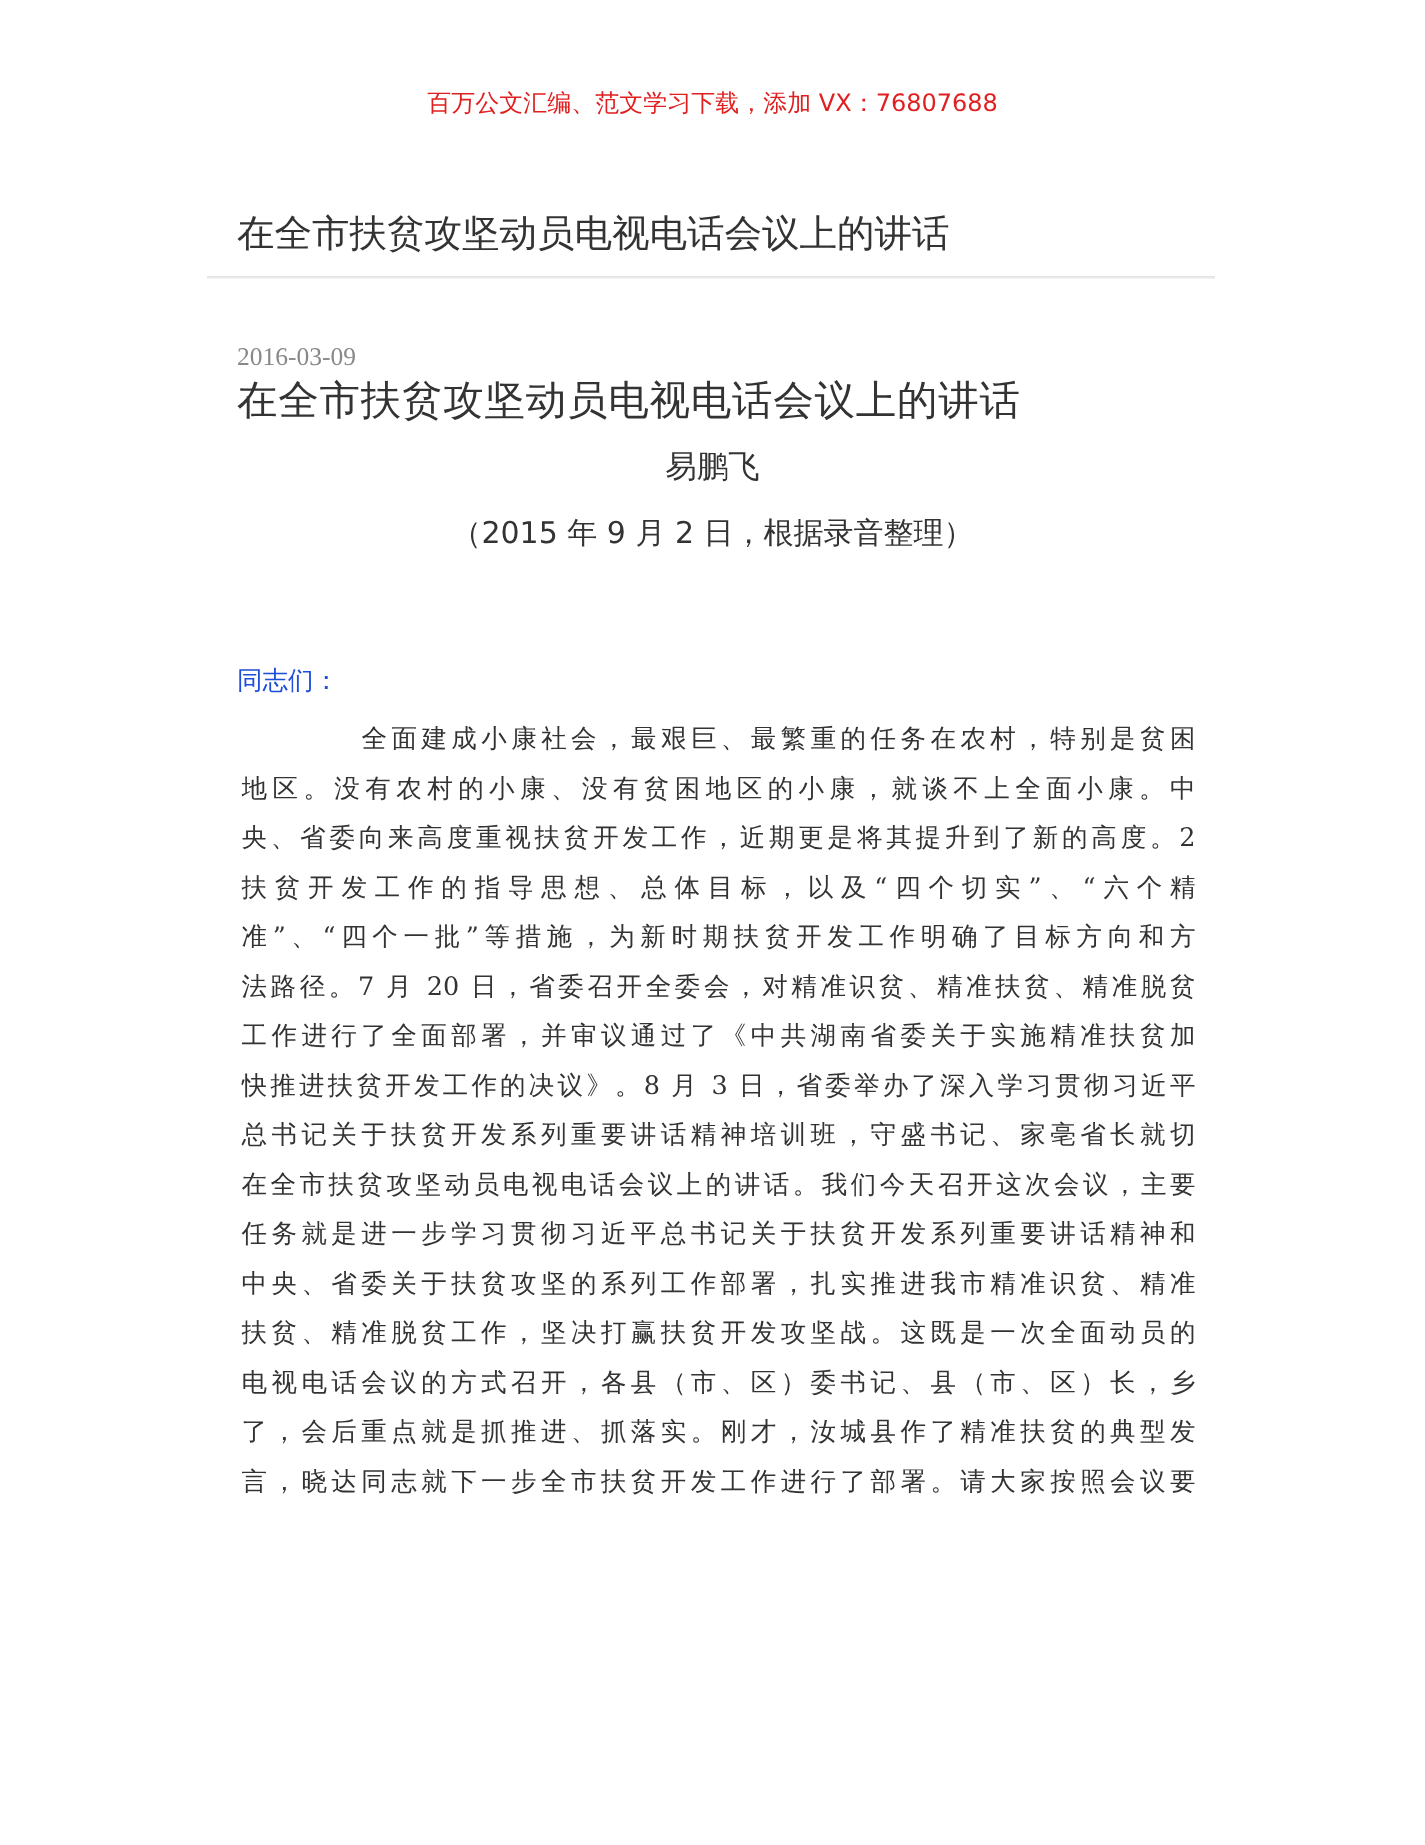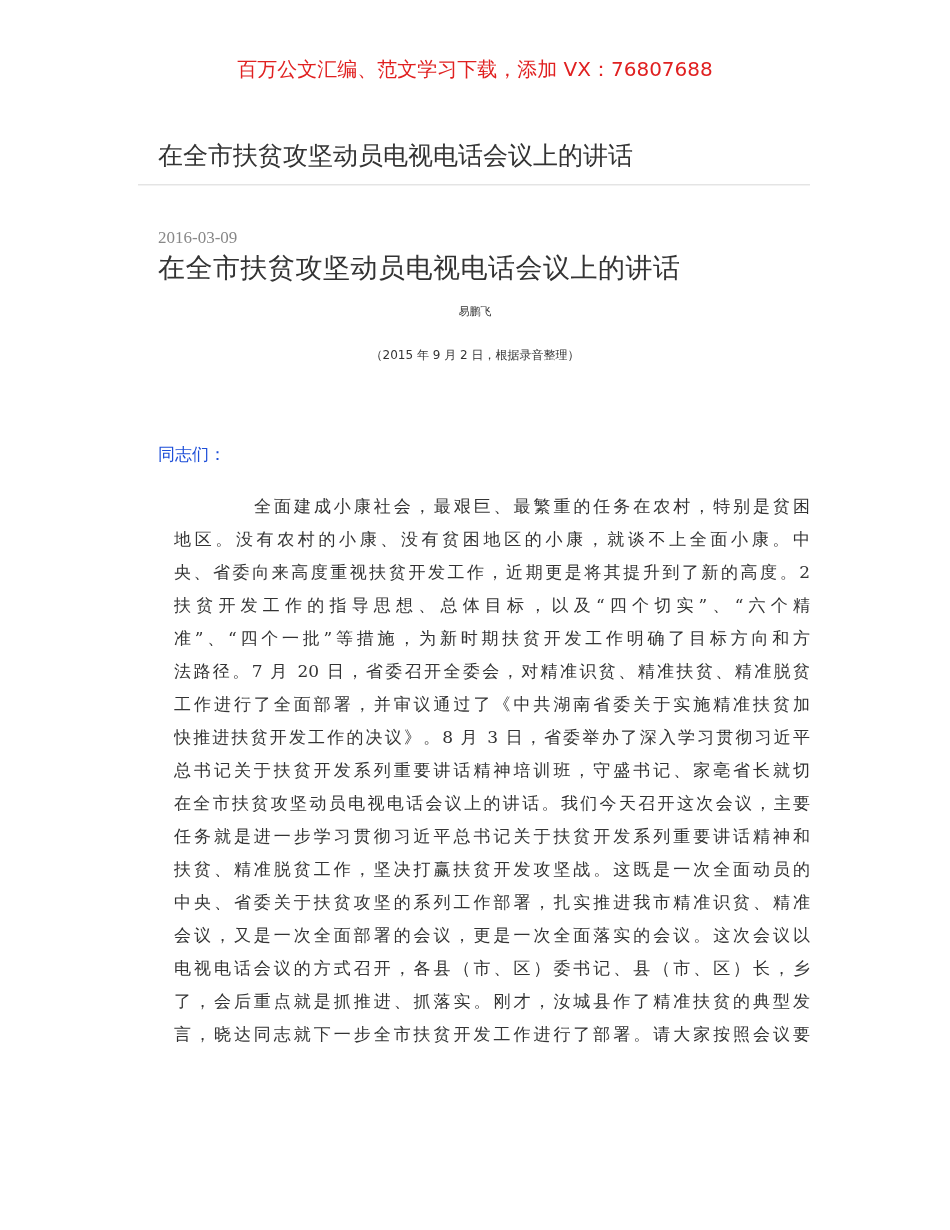--- a/index.html
+++ b/index.html
@@ -14,21 +14,21 @@
       overflow: hidden;
       font-family: "DejaVu Sans", sans-serif;
     }
     .banner {
       position: absolute;
       top: 55px;
       left: 0;
       width: 950px;
       text-align: center;
       color: #e02020;
-      font-size: 20px;
+      font-size: 16px;
       line-height: 28px;
       font-family: "DejaVu Sans", sans-serif;
     }
     .header-title {
       position: absolute;
       top: 138px;
       left: 158px;
       font-size: 25px;
       color: #333333;
       line-height: 36px;
@@ -61,32 +61,32 @@
       line-height: 38px;
       font-family: "DejaVu Serif", serif;
       letter-spacing: 0.5px;
     }
     .author {
       position: absolute;
       top: 300px;
       left: 0;
       width: 950px;
       text-align: center;
-      font-size: 11px;
+      font-size: 21px;
       color: #333333;
       line-height: 24px;
-      font-family: Liberation Mono, monospace;
+      font-family: Liberation Sans, sans-serif;
     }
     .subtitle {
       position: absolute;
       top: 343px;
       left: 0;
       width: 950px;
       text-align: center;
-      font-size: 12px;
+      font-size: 20px;
       color: #333333;
       line-height: 24px;
       font-family: "DejaVu Sans", sans-serif;
     }
     .salutation {
       position: absolute;
       top: 442px;
       left: 158px;
       font-size: 17px;
       color: #1d4ed8;
@@ -97,21 +97,21 @@
       position: absolute;
       top: 474px;
       left: 158px;
       width: 636px;
       font-size: 17px;
       color: #333333;
       line-height: 33px;
       font-family: "DejaVu Serif", serif;
       text-align: justify;
       text-justify: inter-character;
-      margin: 16px;
+      margin: 3px;
     }
     .body-line {
       display: block;
       height: 33px;
       white-space: nowrap;
       text-align-last: justify;
       text-align: justify;
       overflow: hidden;
     }
     .body-line.first {
@@ -142,19 +142,18 @@
   <span class="body-line">地区。没有农村的小康、没有贫困地区的小康，就谈不上全面小康。中</span>
   <span class="body-line">央、省委向来高度重视扶贫开发工作，近期更是将其提升到了新的高度。2</span>
   <span class="body-line">扶贫开发工作的指导思想、总体目标，以及“四个切实”、“六个精</span>
   <span class="body-line">准”、“四个一批”等措施，为新时期扶贫开发工作明确了目标方向和方</span>
   <span class="body-line">法路径。7 月 20 日，省委召开全委会，对精准识贫、精准扶贫、精准脱贫</span>
   <span class="body-line">工作进行了全面部署，并审议通过了《中共湖南省委关于实施精准扶贫加</span>
   <span class="body-line">快推进扶贫开发工作的决议》。8 月 3 日，省委举办了深入学习贯彻习近平</span>
   <span class="body-line">总书记关于扶贫开发系列重要讲话精神培训班，守盛书记、家亳省长就切</span>
   <span class="body-line">在全市扶贫攻坚动员电视电话会议上的讲话。我们今天召开这次会议，主要</span>
   <span class="body-line">任务就是进一步学习贯彻习近平总书记关于扶贫开发系列重要讲话精神和</span>
+  <span class="body-line">中央、省委关于扶贫攻坚的系列工作部署，扎实推进我市精准识贫、精准</span>
   <span class="body-line">扶贫、精准脱贫工作，坚决打赢扶贫开发攻坚战。这既是一次全面动员的</span>
-  <span class="body-line">中央、省委关于扶贫攻坚的系列工作部署，扎实推进我市精准识贫、精准</span>
-  <span class="body-line">会议，又是一次全面部署的会议，更是一次全面落实的会议。这次会议以</span>
   <span class="body-line">电视电话会议的方式召开，各县（市、区）委书记、县（市、区）长，乡</span>
   <span class="body-line">了，会后重点就是抓推进、抓落实。刚才，汝城县作了精准扶贫的典型发</span>
   <span class="body-line">言，晓达同志就下一步全市扶贫开发工作进行了部署。请大家按照会议要</span>
 </div>
 
 </body></html>

